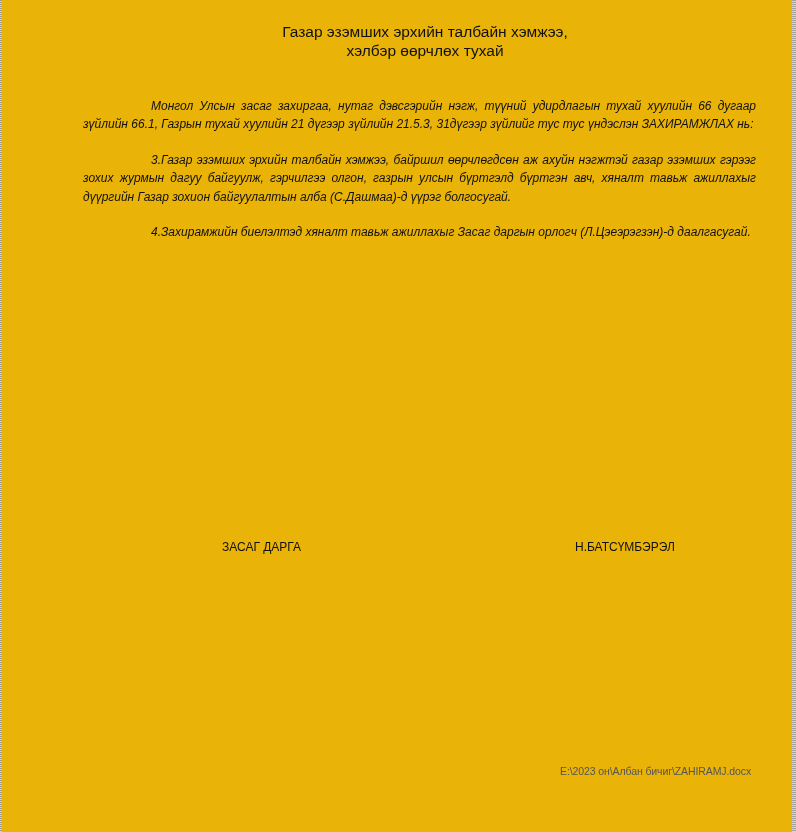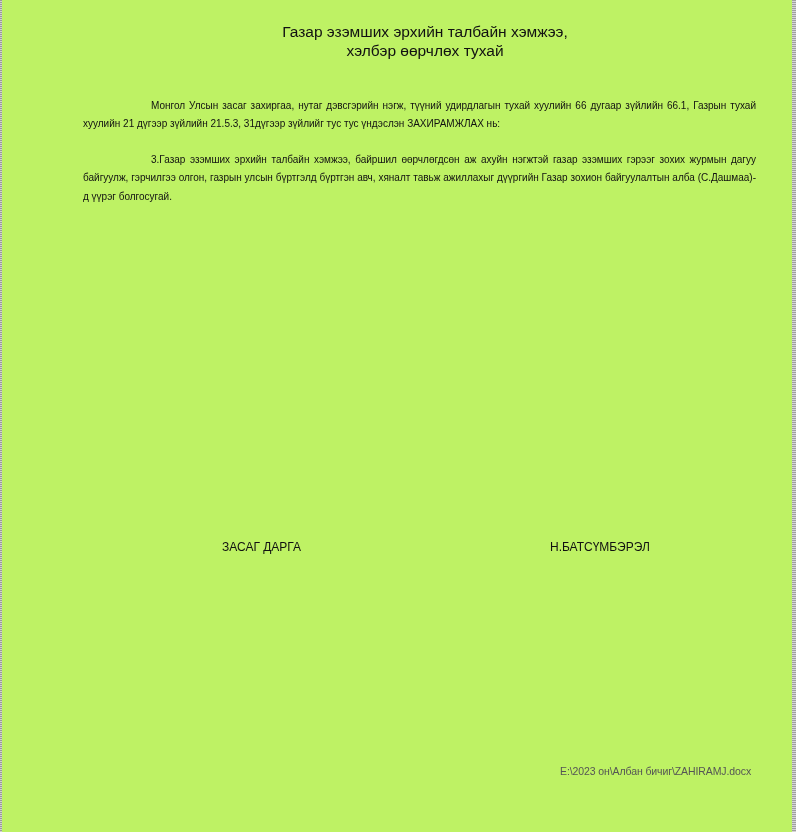--- a/index.html
+++ b/index.html
@@ -24,51 +24,52 @@
     .edge-right {
       position: absolute;
       left: 792px; top: 0;
       width: 4px; height: 832px;
       background: repeating-linear-gradient(to bottom, #a0a0a0 0 1px, #d6d6d6 1px 2px);
     }
     .page {
       position: absolute;
       left: 0; top: 0;
       width: 792px; height: 832px;
-      background: #bef264;
+      background: #eab308;
     }
     .title {
       position: absolute;
       left: 0; width: 850px;
       top: 22px;
       text-align: center;
       font-size: 15.5px;
       line-height: 19px;
     }
     .body-text {
       position: absolute;
       left: 83px;
       width: 673px;
       top: 97px;
-      font-size: 10px;
+      font-size: 12px;
       line-height: 18.3px;
+      font-style: italic;
     }
     .para {
       text-align: justify;
       text-indent: 68px;
       margin: 0 0 17.5px 0;
     }
     .signature {
       position: absolute;
       top: 538px;
       font-size: 12px;
       line-height: 18px;
     }
     .sig-left { left: 222px; }
-    .sig-right { left: 550px; }
+    .sig-right { left: 575px; }
     .footer-path {
       position: absolute;
       left: 560px;
       top: 765px;
       font-size: 10.5px;
       color: #555555;
       letter-spacing: -0.1px;
     }
   </style>
 </head>
@@ -76,20 +77,21 @@
 
 <div class="page">
   <div class="title">
     <div>Газар эзэмших эрхийн талбайн хэмжээ,</div>
     <div>хэлбэр өөрчлөх тухай</div>
   </div>
 
   <div class="body-text">
     <p class="para">Монгол Улсын засаг захиргаа, нутаг дэвсгэрийн нэгж, түүний удирдлагын тухай хуулийн 66 дугаар зүйлийн 66.1, Газрын тухай хуулийн 21 дүгээр зүйлийн 21.5.3, 31дүгээр зүйлийг тус тус үндэслэн ЗАХИРАМЖЛАХ нь:</p>
     <p class="para">3.Газар эзэмших эрхийн талбайн хэмжээ, байршил өөрчлөгдсөн аж ахуйн нэгжтэй газар эзэмших гэрээг зохих журмын дагуу байгуулж, гэрчилгээ олгон, газрын улсын бүртгэлд бүртгэн авч, хяналт тавьж ажиллахыг дүүргийн Газар зохион байгуулалтын алба (С.Дашмаа)-д үүрэг болгосугай.</p>
+    <p class="para">4.Захирамжийн биелэлтэд хяналт тавьж ажиллахыг Засаг даргын орлогч (Л.Цэеэрэгзэн)-д даалгасугай.</p>
   </div>
 
   <div class="signature sig-left">ЗАСАГ ДАРГА</div>
   <div class="signature sig-right">Н.БАТСҮМБЭРЭЛ</div>
 
   <div class="footer-path">E:\2023 он\Албан бичиг\ZAHIRAMJ.docx</div>
 </div>
 
 <div class="edge-left"></div>
 <div class="edge-right"></div>

